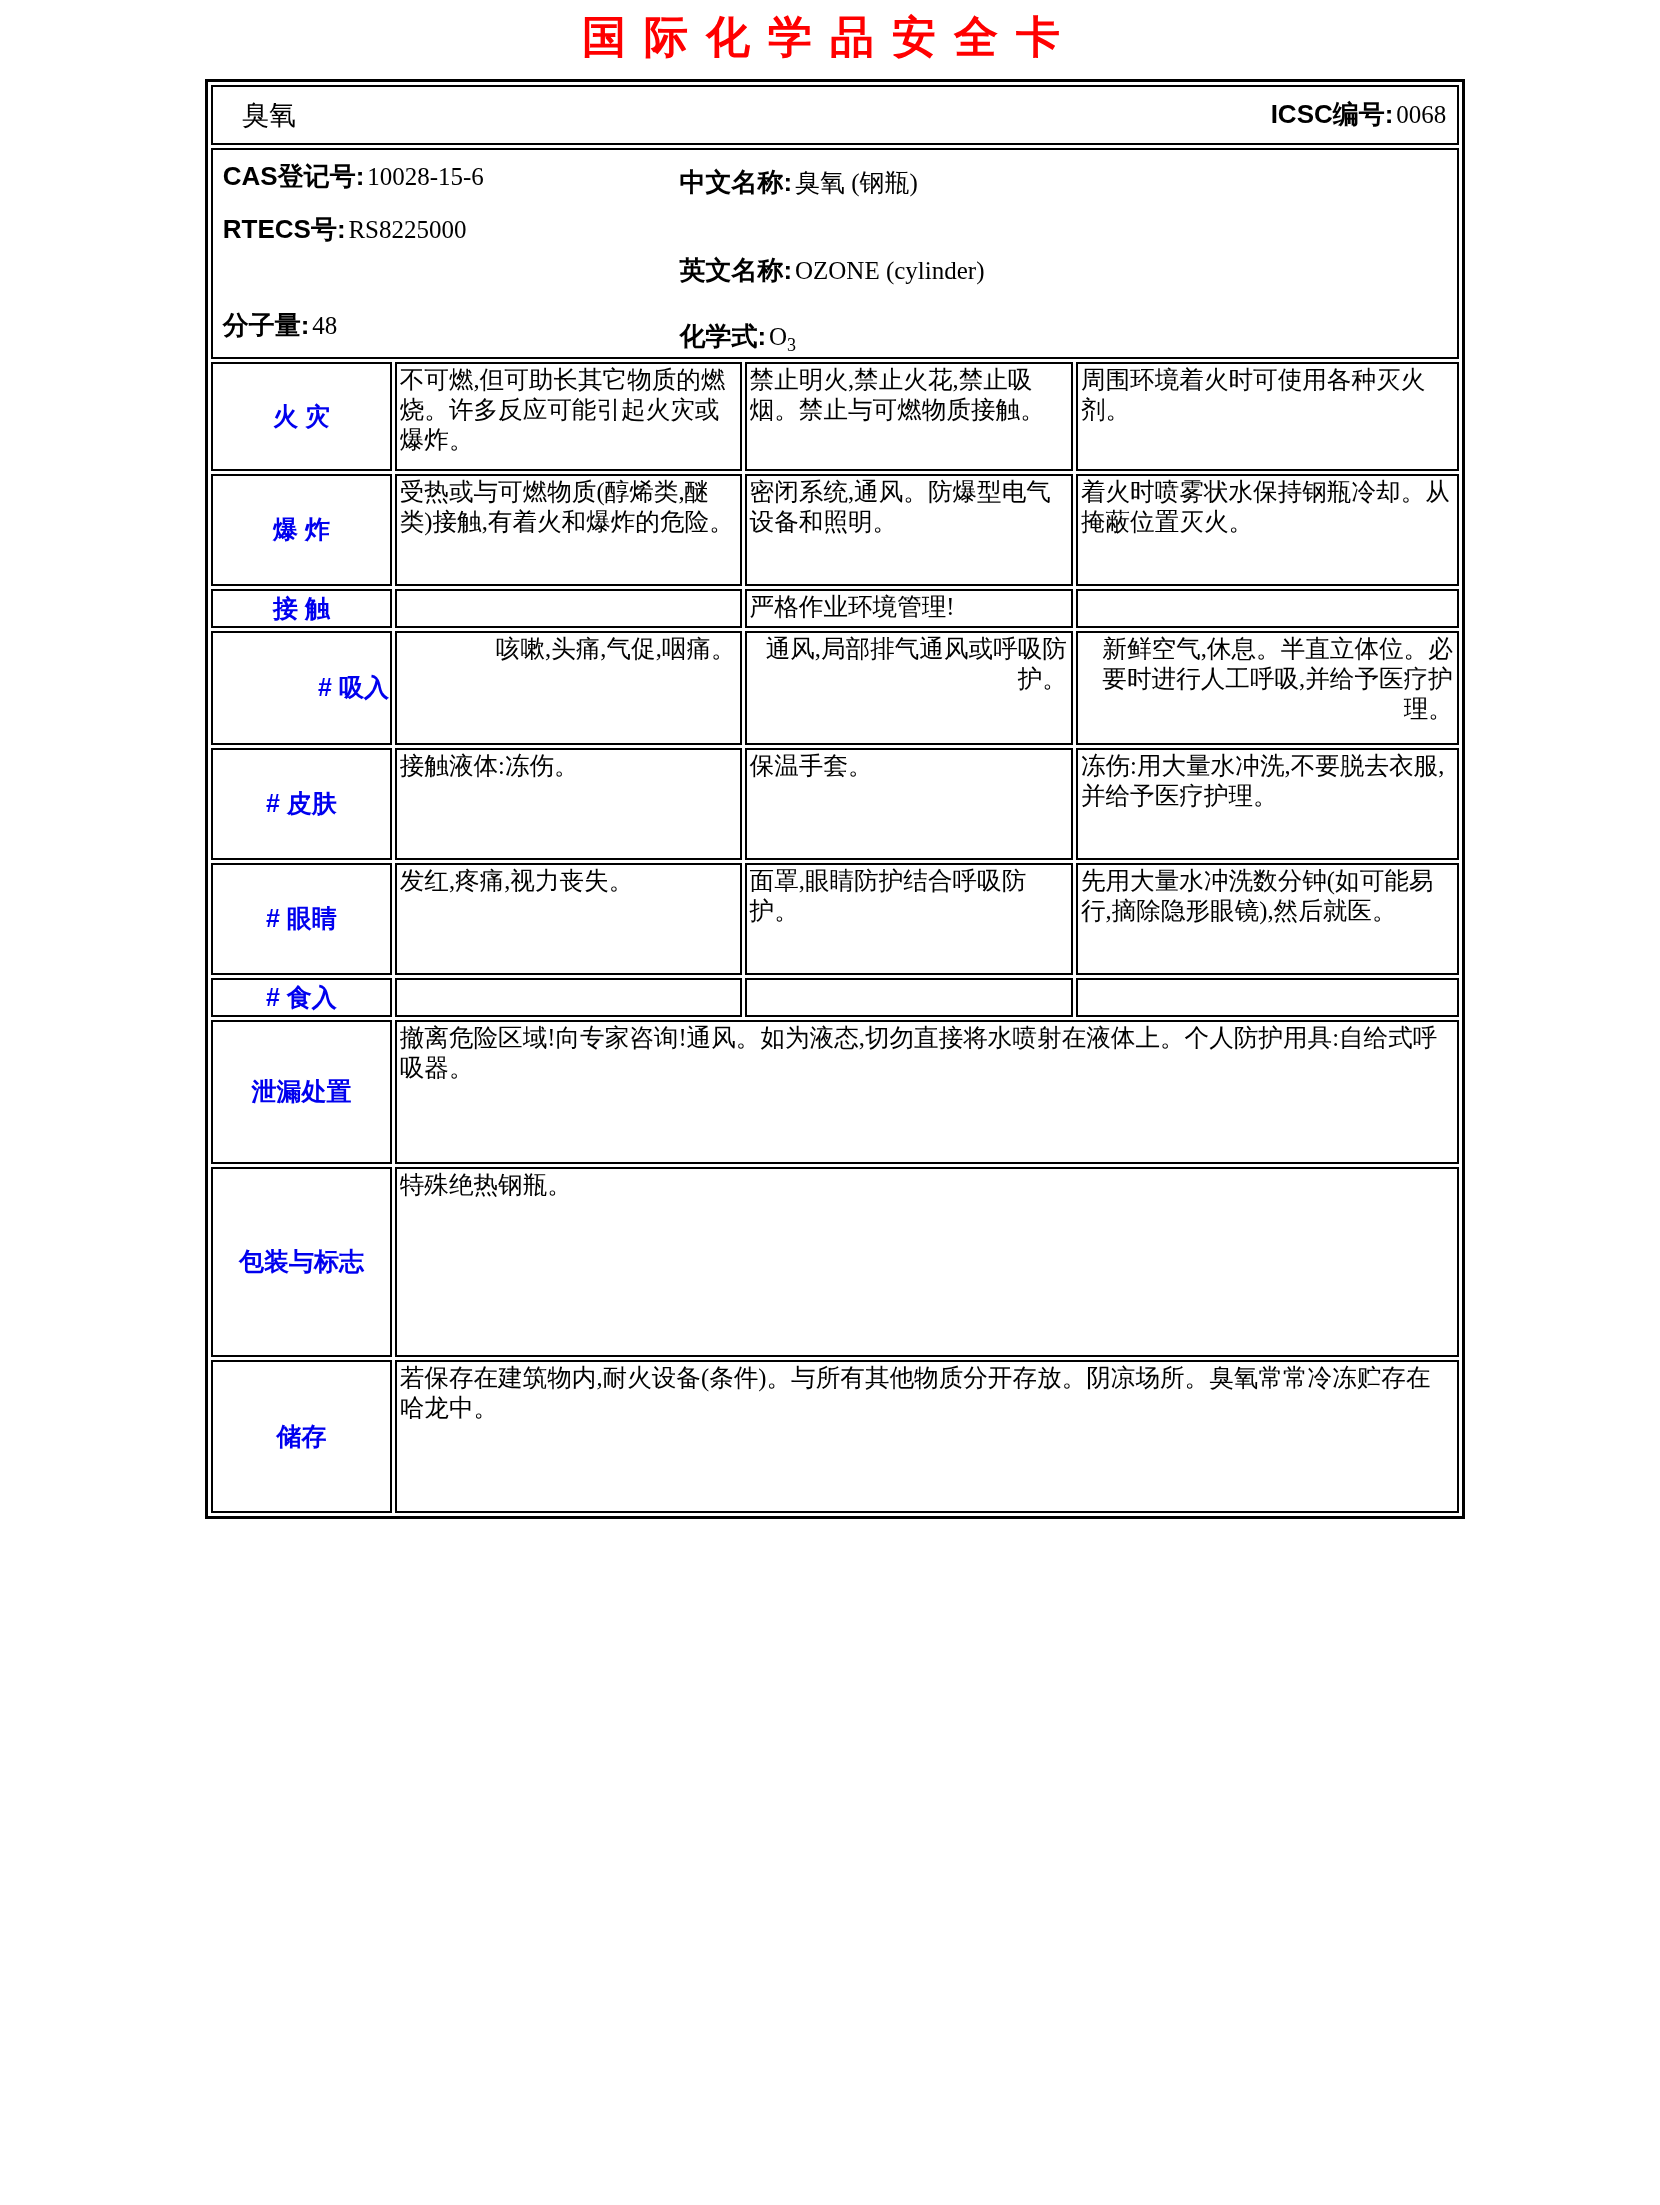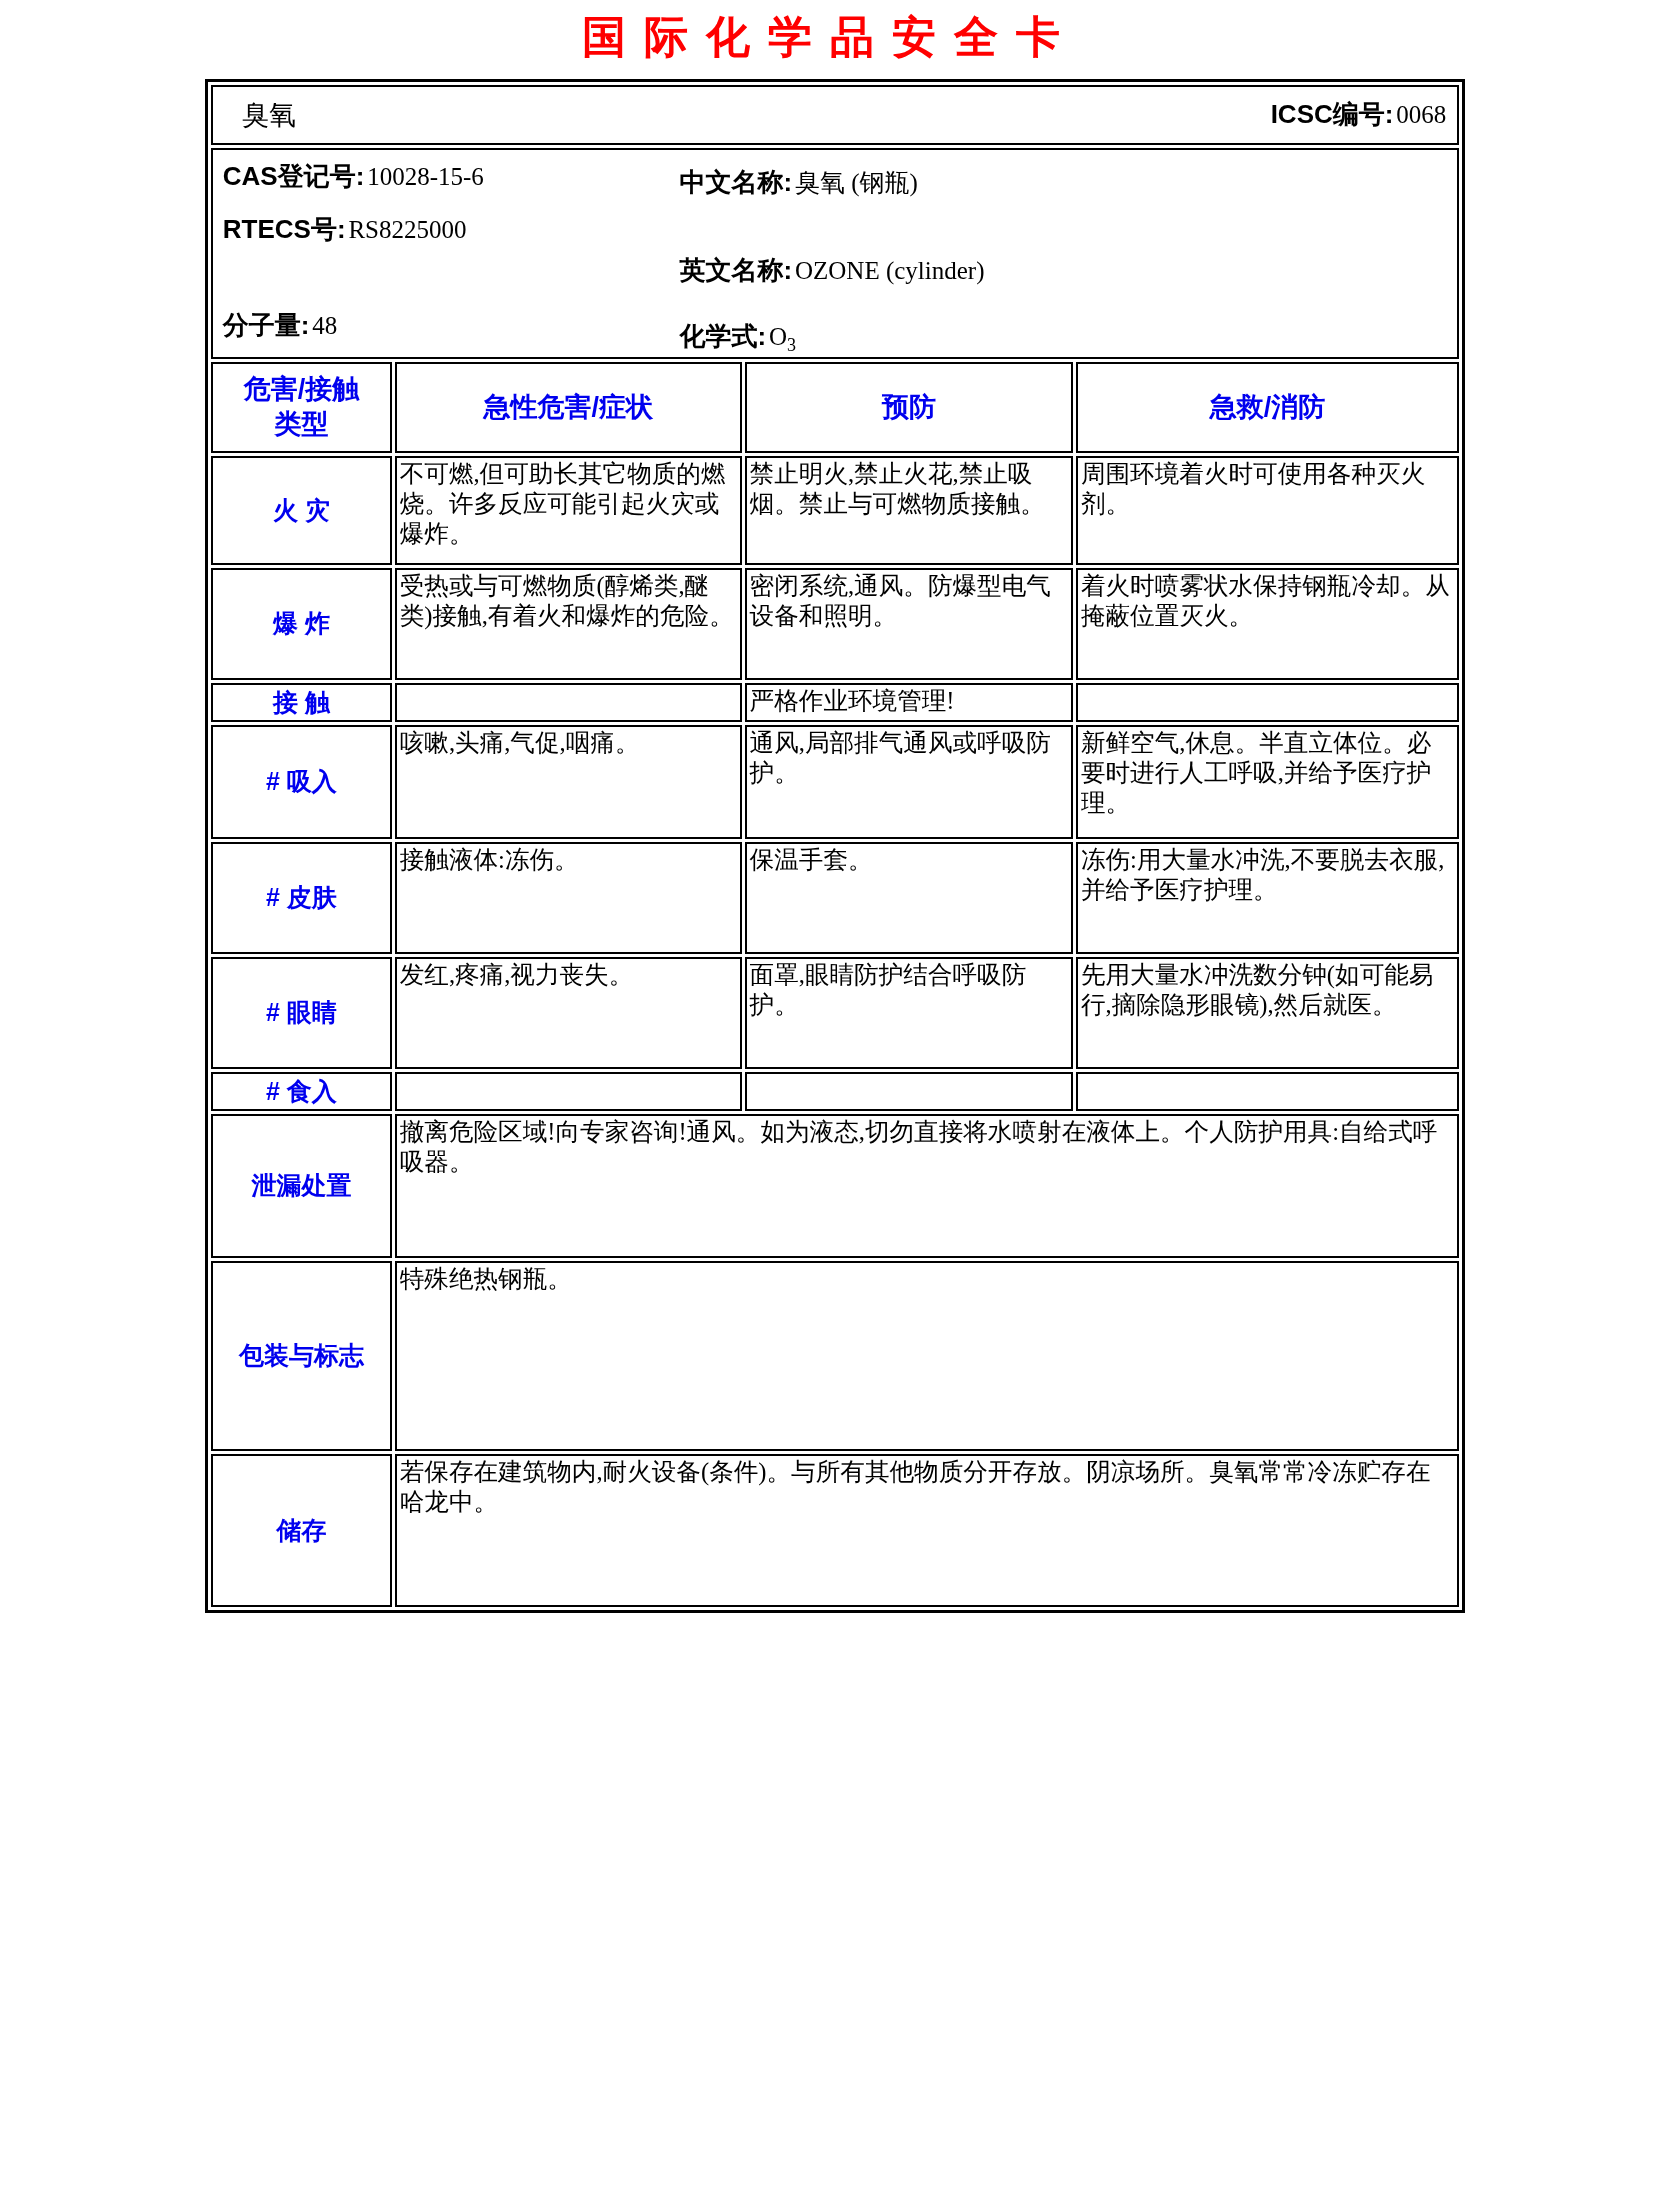--- a/index.html
+++ b/index.html
@@ -110,21 +110,21 @@
     vertical-align: top;
     text-align: left;
     color: #000000;
     font-size: 24.6px;
     line-height: 30px;
     padding: 1.4px 4.2px 1.4px 2.8px;
   }
   tr.row-fire td       { height: 109px; }
   tr.row-explosion td  { height: 112px; }
   tr.row-contact td    { height: 35px; }
-  tr.row-inhalation td { height: 114px; }
+  tr.row-inhalation td { height: 114px; text-align: right; }
   tr.row-skin td       { height: 112px; }
   tr.row-eyes td       { height: 112px; }
   tr.row-ingestion td  { height: 35px; }
   tr.row-spill td      { height: 144px; }
   tr.row-packaging td  { height: 190px; }
   tr.row-emergency td  { height: 204px; }
   tr.row-storage td    { height: 153px; }
 </style>
 </head>
 <body>
@@ -176,27 +176,20 @@
           <span class="blue-label">分子量:</span>
           <span class="black-val">48</span>
         </div>
         <div class="info-line pos-formula">
           <span class="blue-label">化学式:</span>
           <span class="black-val"><span>O</span><sub>3</sub></span>
         </div>
       </td>
     </tr>
 
-    <tr class="hdr-row">
-      <td class="hdr-cell pre">危害/接触
-类型</td>
-      <td class="hdr-cell">急性危害/症状</td>
-      <td class="hdr-cell">预防</td>
-      <td class="hdr-cell">急救/消防</td>
-    </tr>
 
     <tr class="row-fire">
       <td class="label-cell">火 灾</td>
       <td class="body-cell">不可燃,但可助长其它物质的燃烧。许多反应可能引起火灾或爆炸。</td>
       <td class="body-cell">禁止明火,禁止火花,禁止吸烟。禁止与可燃物质接触。</td>
       <td class="body-cell">周围环境着火时可使用各种灭火剂。</td>
     </tr>
 
     <tr class="row-explosion">
       <td class="label-cell">爆 炸</td>

